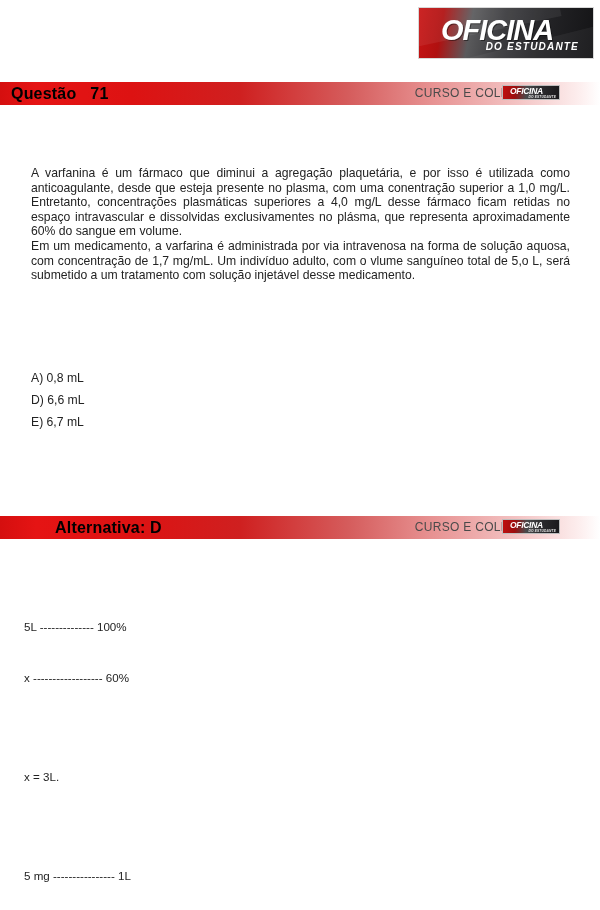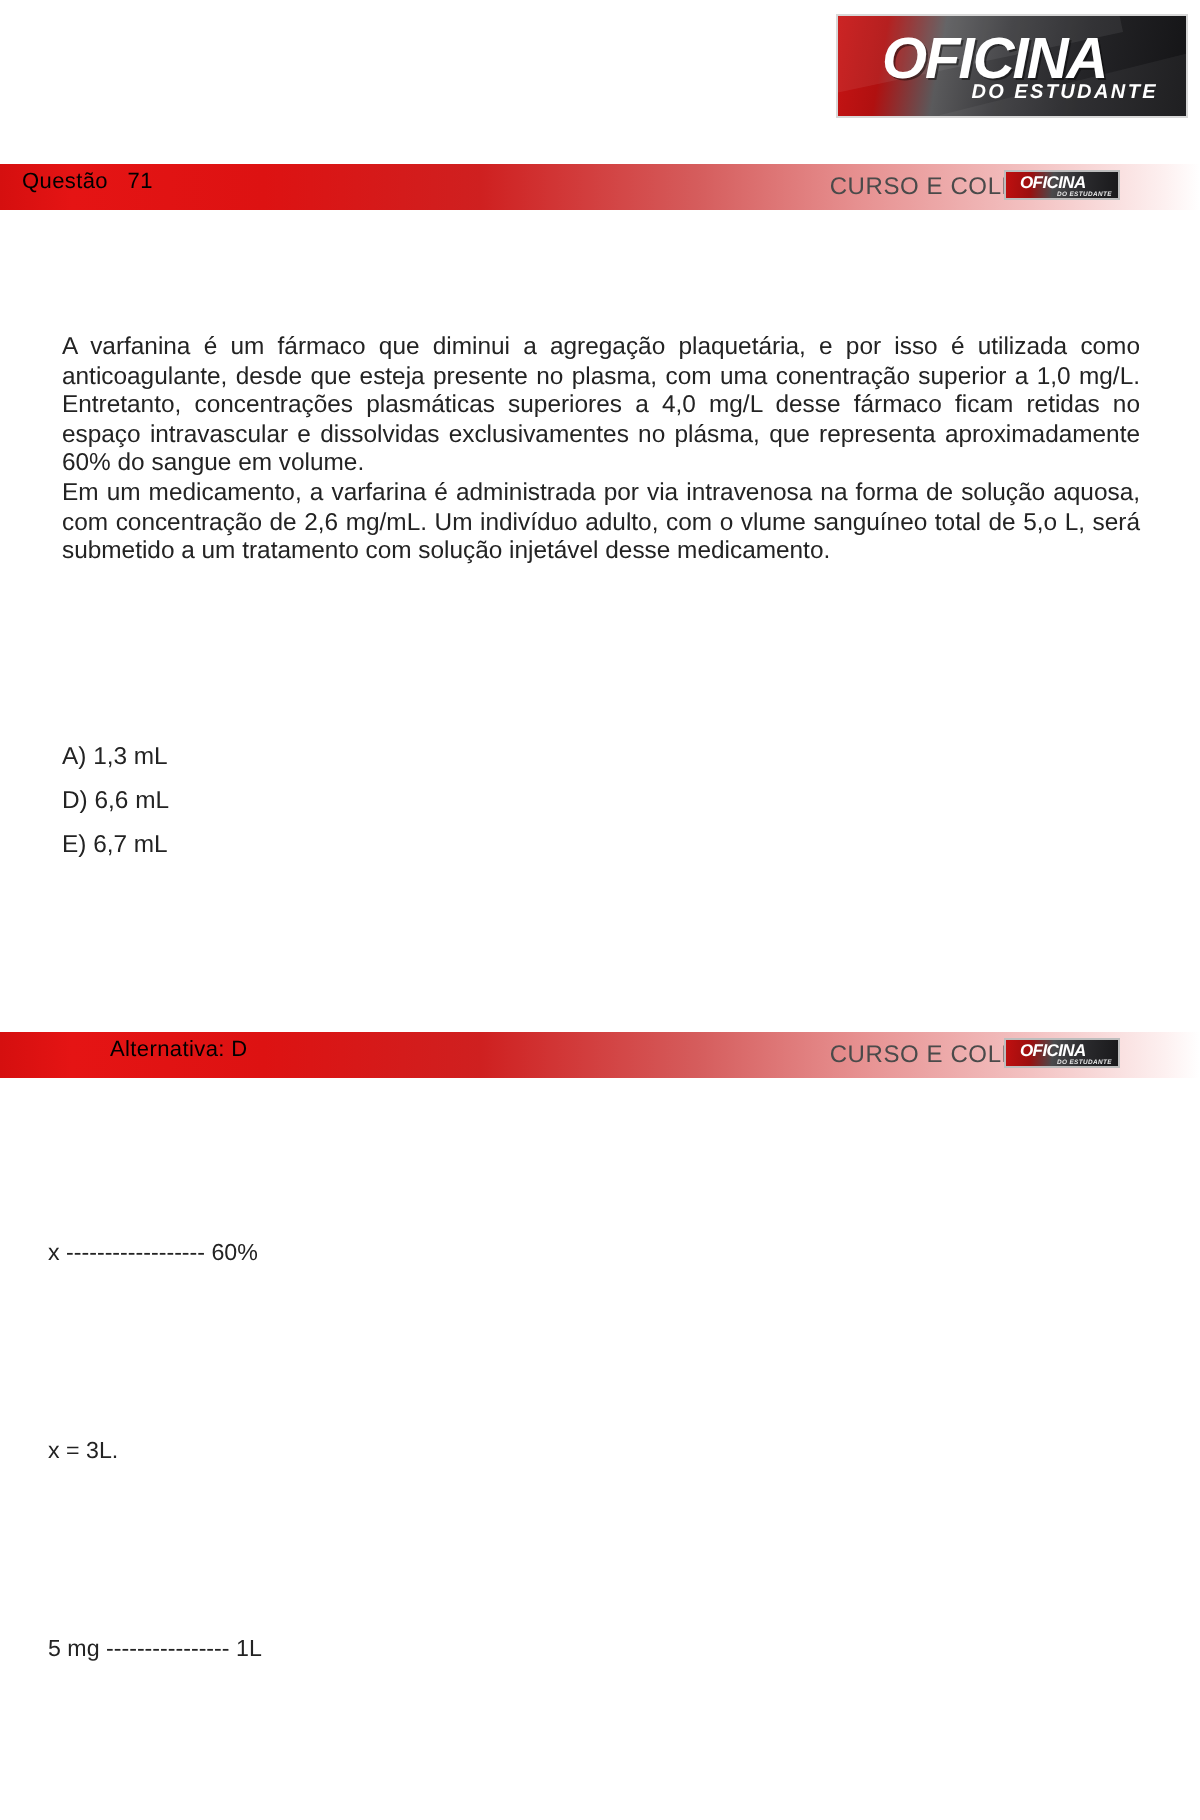--- a/index.html
+++ b/index.html
@@ -100,22 +100,22 @@
         #cf2020 40%,
         #d55c5c 58%,
         #e79292 72%,
         #f3c2c2 86%,
         #fdf0f0 97%,
         #ffffff 100%);
   }
   .bar-label {
     position: absolute;
     top: 3px;
-    font-weight: normal;
-    font-size: 11px;
+    font-weight: bold;
+    font-size: 16px;
     color: #000000;
     letter-spacing: 0.2px;
     white-space: pre;
   }
   .bar-right {
     position: absolute;
     right: 68px;
     top: 4px;
     font-size: 12px;
     font-weight: normal;
@@ -217,39 +217,40 @@
   <span class="bar-label" style="left:11px;">Questão   71</span>
   <span class="bar-right">CURSO E COLÉGIO</span>
   <span class="mini-logo">
     <span class="mini-logo-word">OFICINA</span>
     <span class="mini-logo-sub">DO ESTUDANTE</span>
   </span>
 </div>
 
 <div class="question-body">
   <p class="para">A varfanina é um fármaco que diminui a agregação plaquetária, e por isso é utilizada como anticoagulante, desde que esteja presente no plasma, com uma conentração superior a 1,0 mg/L. Entretanto, concentrações plasmáticas superiores a 4,0 mg/L desse fármaco ficam retidas no espaço intravascular e dissolvidas exclusivamentes no plásma, que representa aproximadamente 60% do sangue em volume.</p>
-  <p class="para">Em um medicamento, a varfarina é administrada por via intravenosa na forma de solução aquosa, com concentração de 2,6 mg/mL. Um indivíduo adulto, com o vlume sanguíneo total de 5,o L, será submetido a um tratamento com solução injetável desse medicamento.</p>
+  <p class="para">Em um medicamento, a varfarina é administrada por via intravenosa na forma de solução aquosa, com concentração de 1,7 mg/mL. Um indivíduo adulto, com o vlume sanguíneo total de 5,o L, será submetido a um tratamento com solução injetável desse medicamento.</p>
 </div>
 
 <div class="options">
-  <div class="option-row">A) 1,3 mL</div>
+  <div class="option-row">A) 0,8 mL</div>
   <div class="option-row">D) 6,6 mL</div>
   <div class="option-row">E) 6,7 mL</div>
 </div>
 
 <div class="section-bar" style="top:516px;">
   <span class="bar-label" style="left:55px;">Alternativa: D</span>
   <span class="bar-right">CURSO E COLÉGIO</span>
   <span class="mini-logo">
     <span class="mini-logo-word">OFICINA</span>
     <span class="mini-logo-sub">DO ESTUDANTE</span>
   </span>
 </div>
 
 <div class="solution">
+  <div class="sol-line">5L -------------- 100%</div>
   <div class="sol-line">x ------------------ 60%</div>
   <div class="sol-space"></div>
   <div class="sol-line">x = 3L.</div>
   <div class="sol-space"></div>
   <div class="sol-line">5 mg ---------------- 1L</div>
   
   
   
   
   

